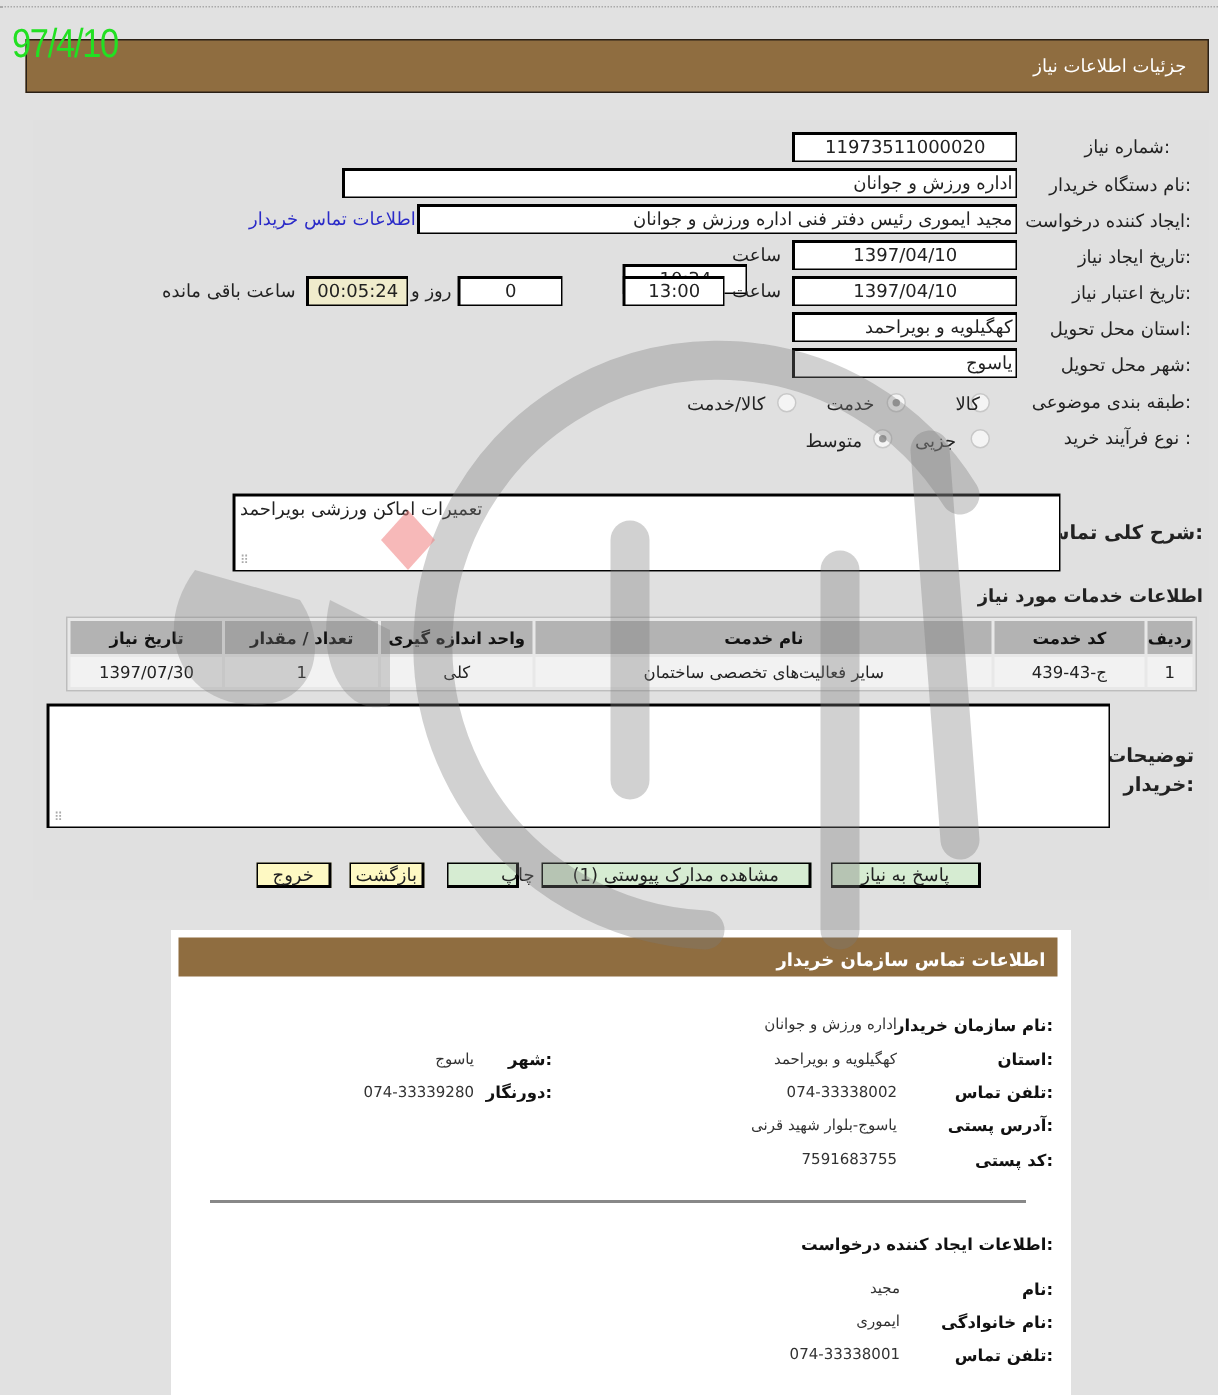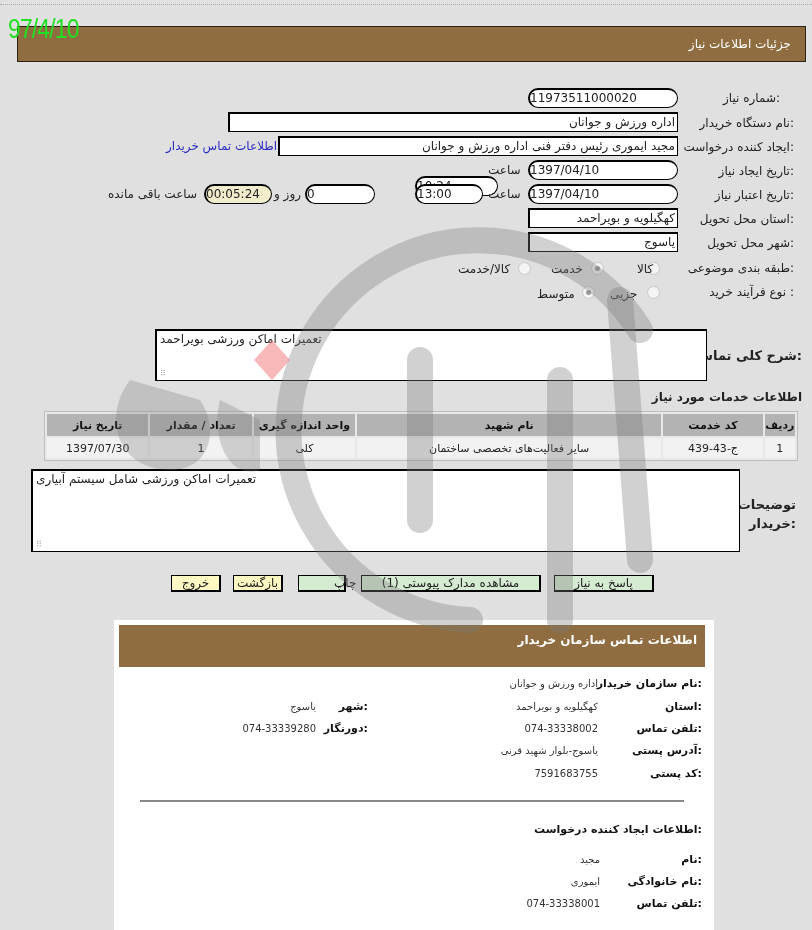--- a/index.html
+++ b/index.html
@@ -12,21 +12,21 @@
   .header-bar {
     position:absolute; left:17px; top:26px; width:789px; height:36px;
     background:#8f6d40; border:1px solid #2a2016; box-sizing:border-box;
   }
   .header-bar .title { position:absolute; right:14px; top:10px; color:#fff; font-size:12px; }
 
   .panel { position:absolute; left:22px; top:80px; width:784px; height:520px; background:#e0e0e0; }
 
   .lbl { position:absolute; font-size:12px; color:#222; text-align:right; white-space:nowrap; }
   .box { position:absolute; background:#fff; border:1px solid #000; border-left-width:2px; border-top-width:2px; box-sizing:border-box; height:20px; font-size:12px; line-height:17px; white-space:nowrap; overflow:hidden; }
-  .box.c { text-align:left;border-radius:10px; }
+  .box.c { text-align:center; }
   .box.r { text-align:right; padding-right:2px; }
   .box.yellow { background:#f0eccc; }
   .link { position:absolute; color:#2a2ac8; font-size:12px; white-space:nowrap; cursor:pointer; }
 
   .radio { position:absolute; width:13px; height:13px; border-radius:50%; background:#f4f4f4; border:1px solid #c8c8c8; box-sizing:border-box; }
   .radio.on::after { content:""; position:absolute; left:3px; top:3px; width:5px; height:5px; border-radius:50%; background:#9a9a9a; }
   .rlbl { position:absolute; font-size:12px; white-space:nowrap; }
 
   .bold { font-weight:bold; }
   .textarea { position:absolute; background:#fff; border:1px solid #000; border-top-width:2px; border-left-width:2px; box-sizing:border-box; font-size:12px; text-align:left; padding:1px 3px; direction:rtl; }
@@ -34,21 +34,21 @@
 
   table.svc { position:absolute; left:44px; top:411px; width:754px; border-collapse:separate; border-spacing:2px; background:#e8e8e8; border:1px solid #bdbdbd; direction:rtl; }
   table.svc th { background:#b3b3b3; color:#111; font-size:11px; font-weight:bold; height:22px; padding:0; }
   table.svc td { background:#f2f2f2; height:20px; text-align:center; font-size:11px; padding:0; }
 
   .btn { position:absolute; height:17px; box-sizing:border-box; border:1px solid #000; border-right-width:2px; border-bottom-width:2px; font-size:12px; text-align:center; line-height:14px; cursor:pointer; white-space:nowrap; }
   .btn.green { background:#d6ecd2; }
   .btn.pink { background:#fef9c3; }
 
   .card { position:absolute; left:114px; top:620px; width:600px; height:310px; background:#fff; }
-  .card-bar { position:absolute; left:5px; top:5px; width:586px; height:42px; background:#8f6d40; }
+  .card-bar { position:absolute; left:5px; top:5px; width:586px; height:26px; background:#8f6d40; }
   .card-bar .t { position:absolute; right:8px; top:8px; color:#fff; font-size:12px; font-weight:bold; }
   .card .k { position:absolute; font-weight:bold; font-size:11px; color:#111; white-space:nowrap; text-align:right; }
   .card .v { position:absolute; font-size:10px; color:#333; white-space:nowrap; text-align:right; }
   .card .sep { position:absolute; left:26px; top:180px; width:544px; height:2px; background:#888; }
 
   .wm { position:absolute; left:0; top:0; width:812px; height:930px; pointer-events:none; z-index:3; }
 </style>
 </head>
 <body>
 
@@ -111,21 +111,21 @@
   <span class="grip">⠿</span>
 </div>
 
 <span class="lbl bold" style="right:10px;top:390px;font-size:12px;">اطلاعات خدمات مورد نیاز</span>
 
 <table class="svc">
   <thead>
     <tr>
       <th style="width:30px;">ردیف</th>
       <th style="width:98px;">کد خدمت</th>
-      <th style="width:300px;">نام شهید</th>
+      <th style="width:300px;">نام خدمت</th>
       <th style="width:100px;">واحد اندازه گیری</th>
       <th style="width:100px;">تعداد / مقدار</th>
       <th style="width:100px;">تاریخ نیاز</th>
     </tr>
   </thead>
   <tbody>
     <tr>
       <td>1</td>
       <td>ج-43-439</td>
       <td>سایر فعالیت‌های تخصصی ساختمان</td>
@@ -134,21 +134,20 @@
       <td>1397/07/30</td>
     </tr>
   </tbody>
 </table>
 
 <span class="lbl bold" style="right:16px;top:495px;font-size:13px;line-height:19px;">
   <span>توضیحات</span><br>
   <span>خریدار:</span>
 </span>
 <div class="textarea" style="left:31px;top:469px;width:709px;height:83px;">
-  <span>تعمیرات اماکن ورزشی شامل سیستم آبیاری</span>
   <span class="grip">⠿</span>
 </div>
 
 <div class="btn green" style="left:554px;top:575px;width:100px;">پاسخ به نیاز</div>
 <div class="btn green" style="left:361px;top:575px;width:180px;">مشاهده مدارک پیوستی (1)</div>
 <div class="btn green" style="left:298px;top:575px;width:48px;padding-left:35px;">چاپ</div>
 <div class="btn pink" style="left:233px;top:575px;width:50px;">بازگشت</div>
 <div class="btn pink" style="left:171px;top:575px;width:50px;">خروج</div>
 
 <div class="card">

